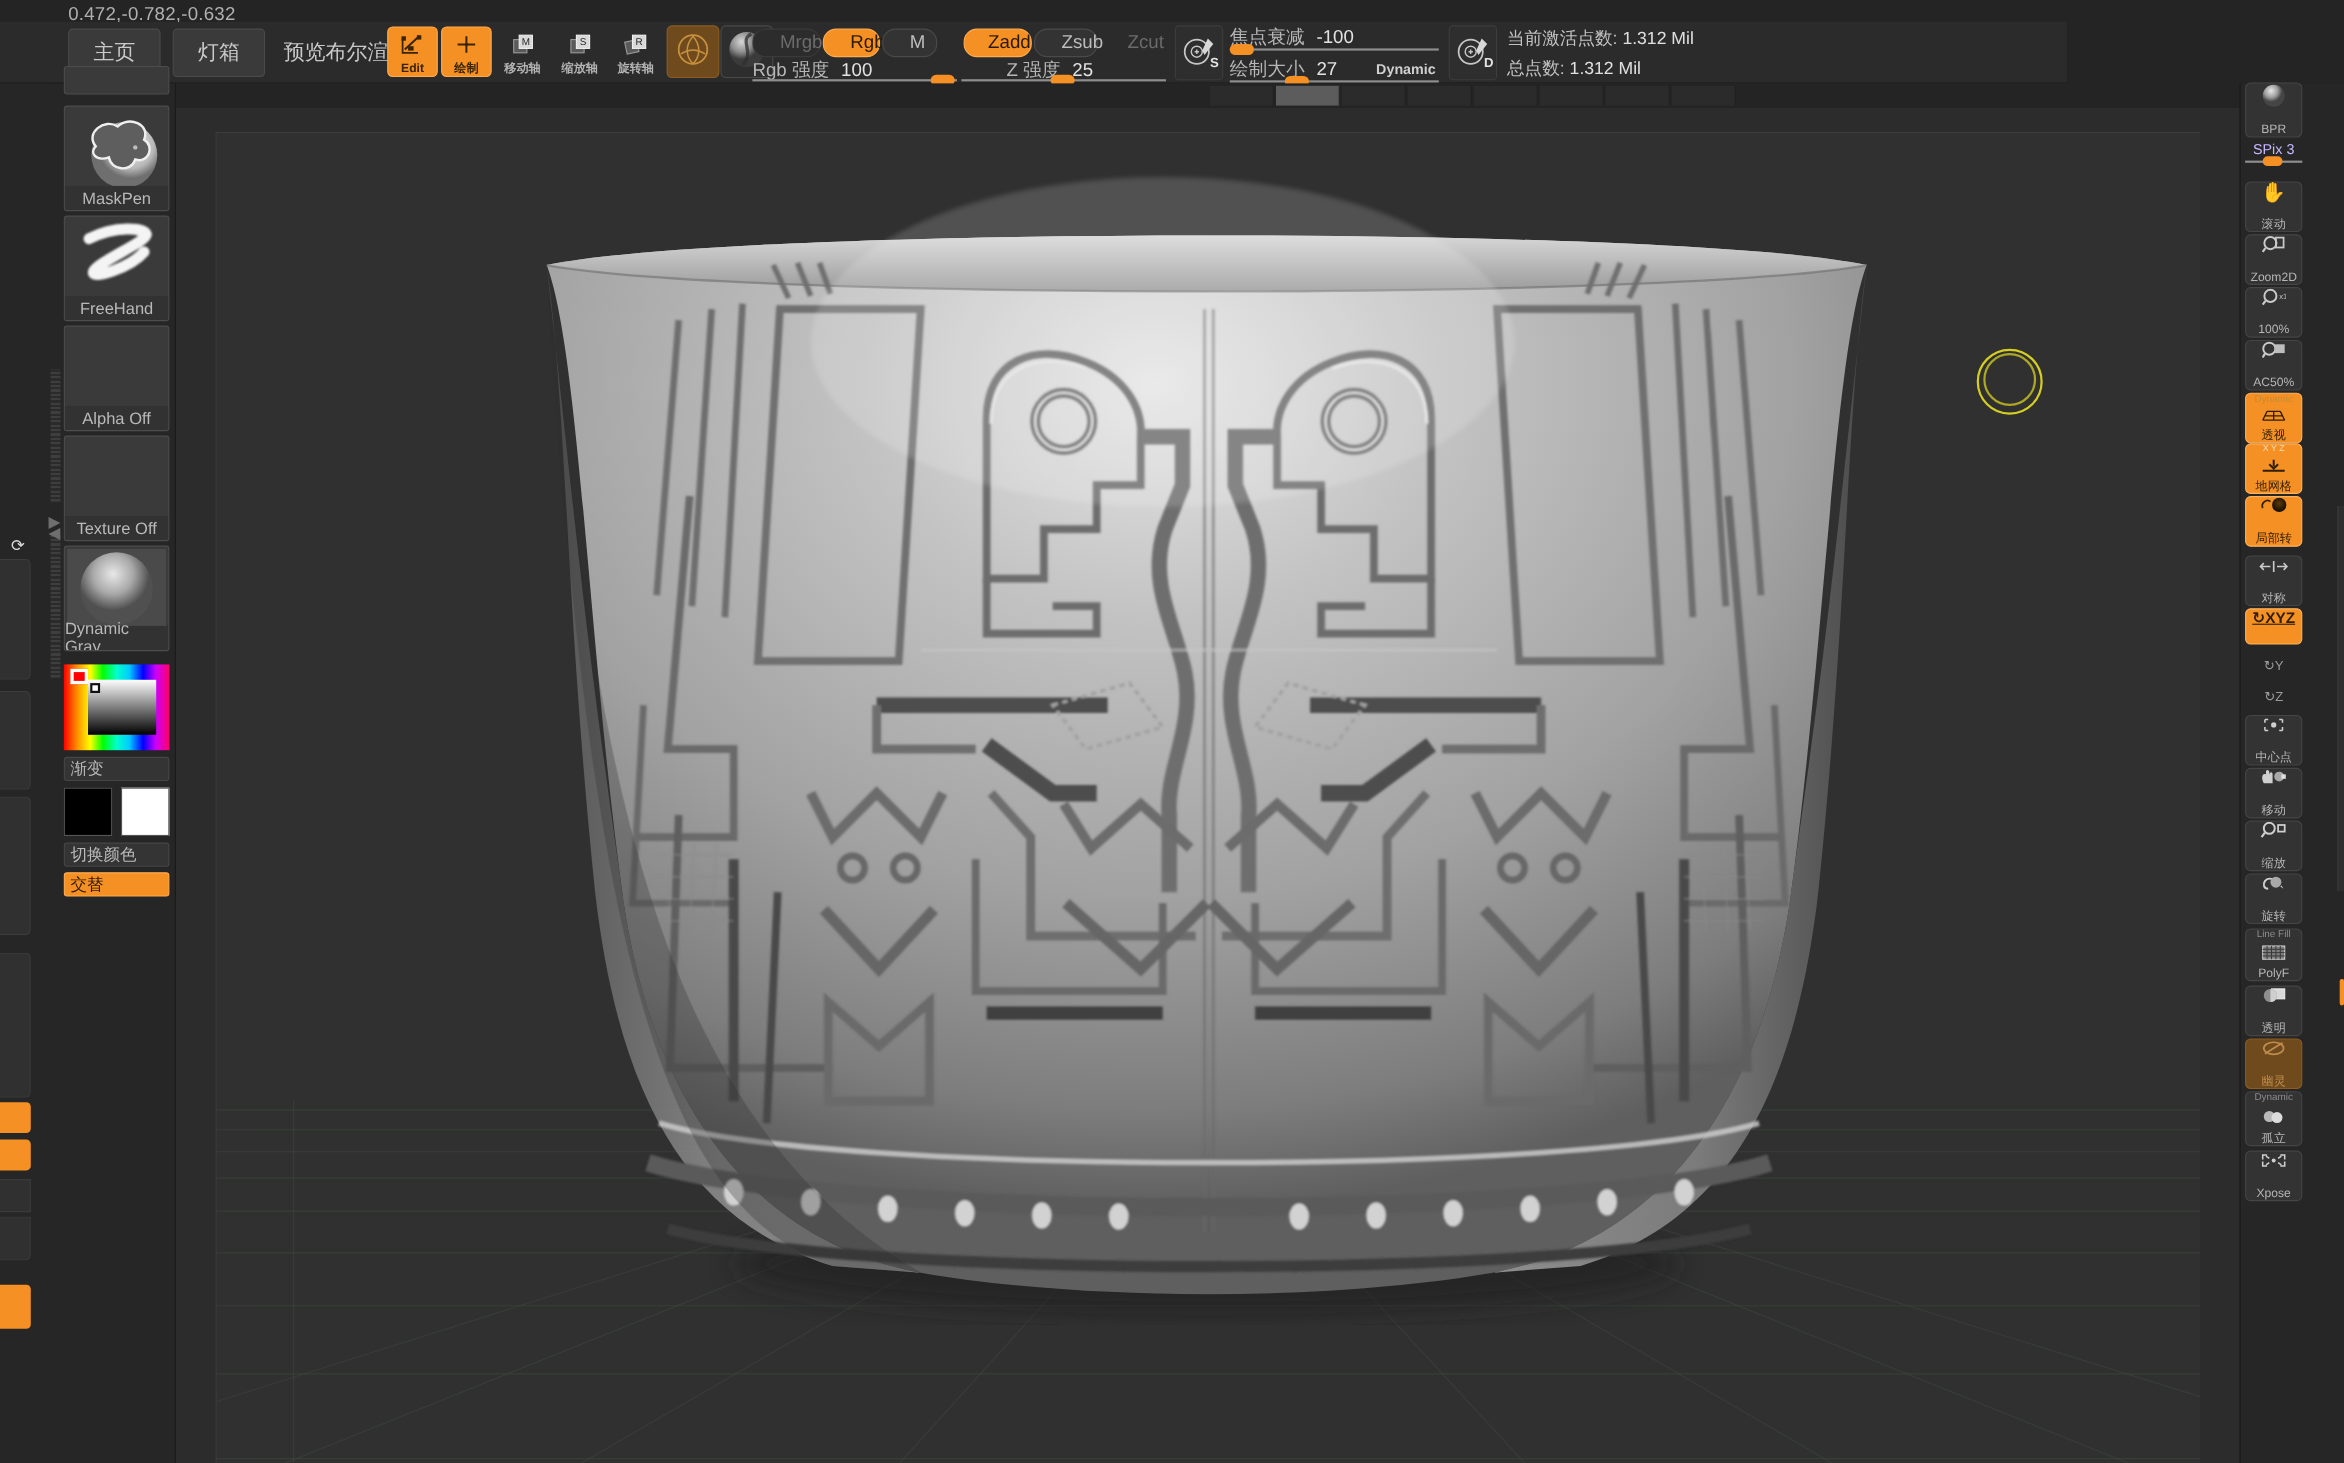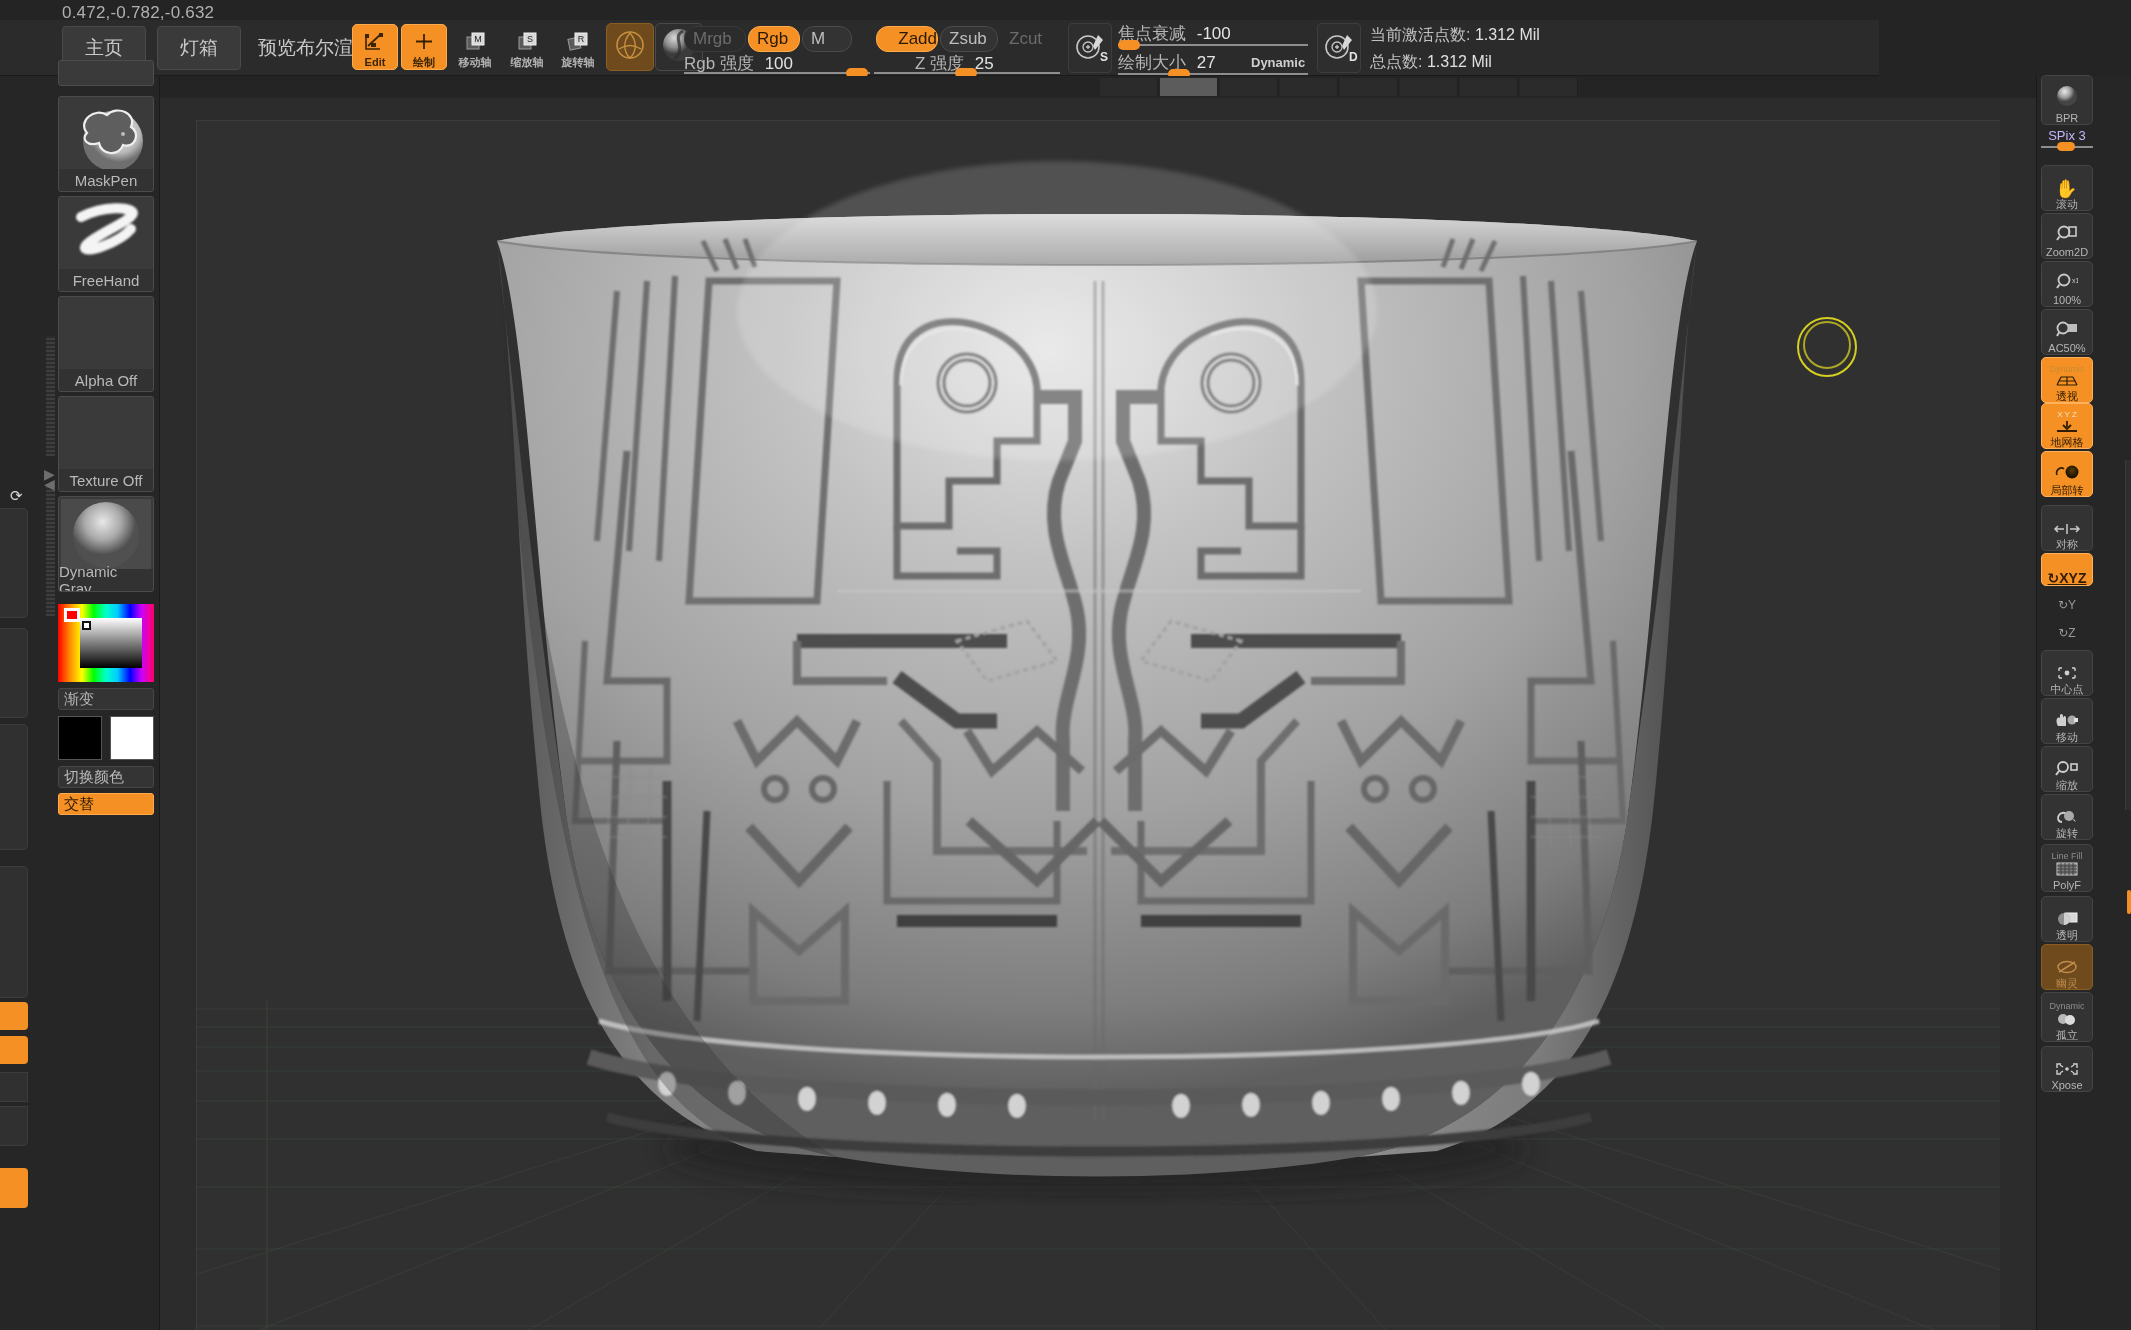--- a/index.html
+++ b/index.html
@@ -47,21 +47,21 @@
   .mat-btn {
     position: absolute; top: 3px; width: 48px; height: 48px;
     border-radius: 5px; border: 1px solid #4a4a4a; cursor: pointer;
     display:flex;align-items:center;justify-content:center;
   }
   .mat-btn.amber { background: #6e4a1c; border-color: #8a5d23; }
 
   .tgl {
     position: absolute; height: 26px; border-radius: 12px;
     border: 1px solid #4a4a4a; background: #333;
-    display: flex; align-items: center; padding-left: 8px;
+    display: flex; align-items: center; padding-left: 24px;
     font-size: 17px; color: #bdbdbd; cursor: pointer;
   }
   .tgl.on { background: #f59025; border-color: #ffab4d; color: #2b1a02; }
   .tgl.dim { color: #6b6b6b; background: #2c2c2c; border-color: #3a3a3a; }
 
   .sliderrow {
     position: absolute; font-size: 17px; color: #b6b6b6;
   }
   .sliderrow .lab { color: #b6b6b6; }
   .sliderrow .val { color: #e2e2e2; margin-left: 6px; }
@@ -158,21 +158,21 @@
   .model { position: absolute; left: 0; top: 0; }
 
   
   .rightshelf {
     position: absolute; left: 2036px; top: 76px; width: 95px; height: 1254px;
     background: #262626; border-left: 1px solid #1a1a1a;
   }
   .rbtn {
     position: absolute; left: 2041px; width: 52px; height: 46px;
     border-radius: 5px; border: 1px solid #454545; background: #333;
-    display: flex; flex-direction: column; align-items: center; justify-content: flex-end;
+    display: flex; flex-direction: column; align-items: center; justify-content: space-between;
     font-size: 11px; color: #b6b6b6; cursor: pointer; line-height: 1.0;
   }
   .rbtn.on { background: #f59025; border-color: #ffb25c; color: #301e02; }
   .rbtn.amber { background: #6e4a1c; border-color:#8a5d23; color:#c08c4e; }
   .rbtn .g { font-size: 18px; margin-bottom: 1px; }
   .rbtn .t { font-size: 11px; }
   .rbtn .tiny { font-size: 9px; color:#d5984a; }
   .rsmall {
     position:absolute; left:2048px; width:38px; height:26px;
     display:flex;align-items:center;justify-content:center;

